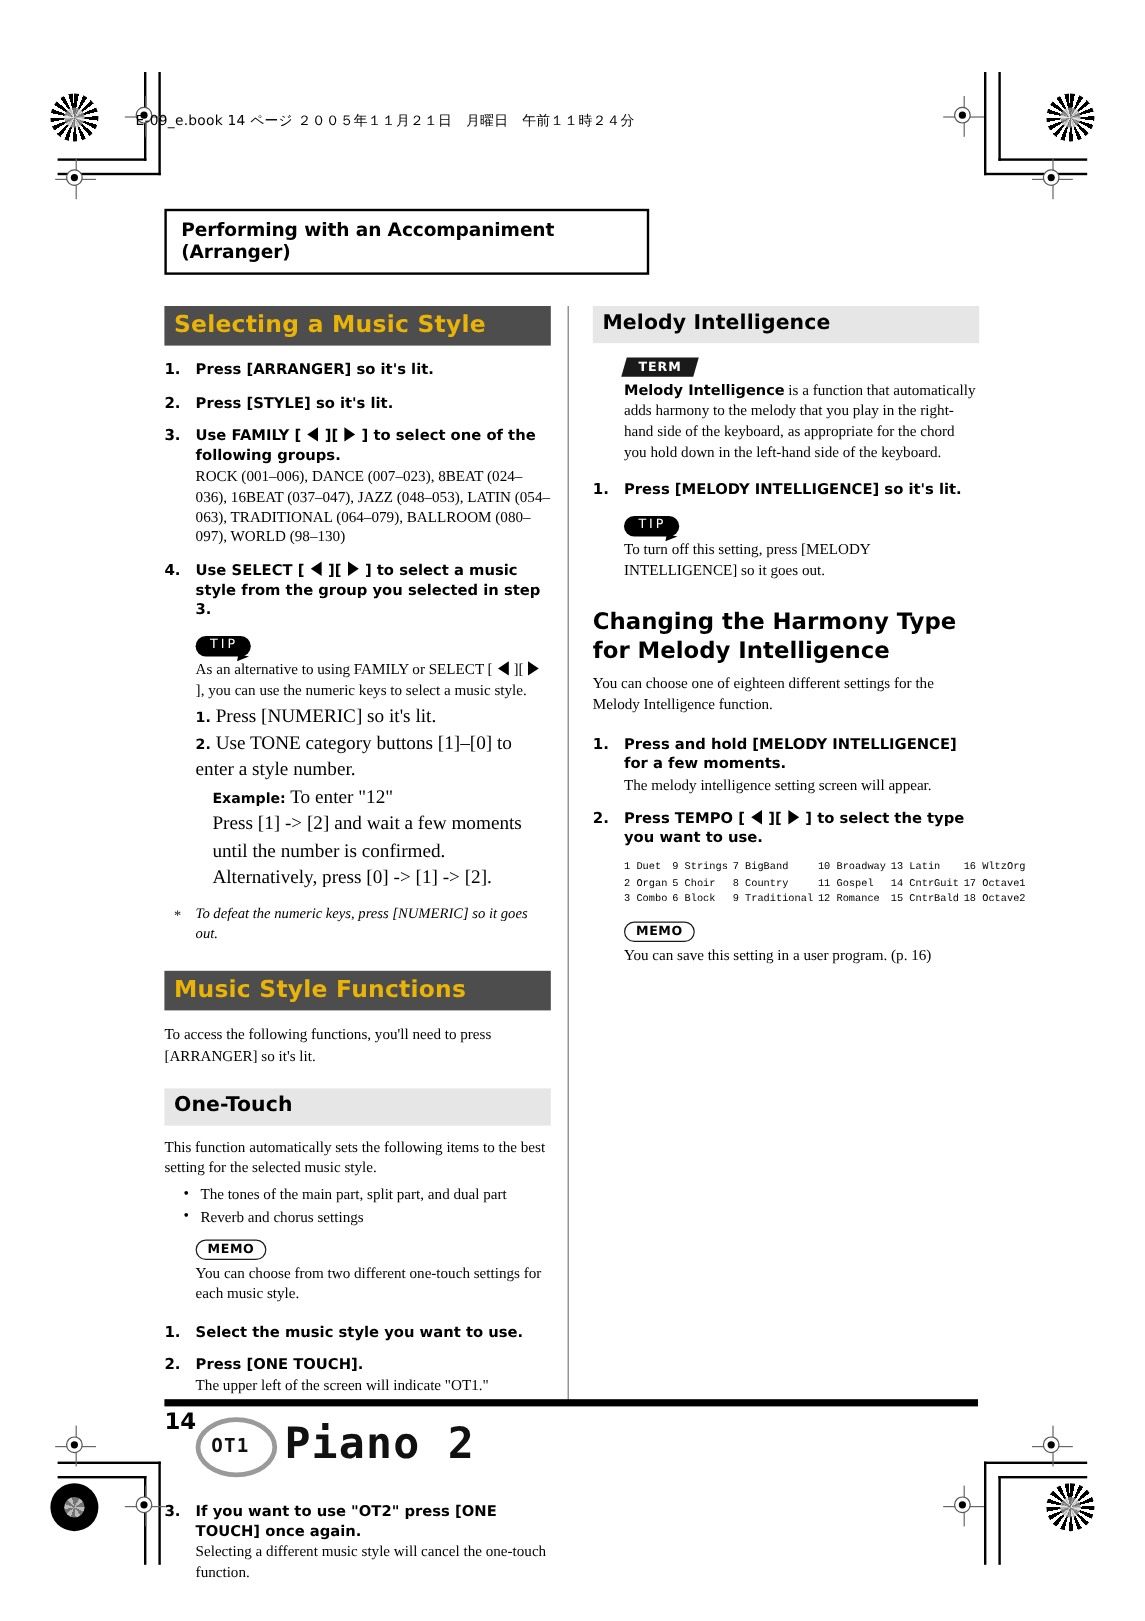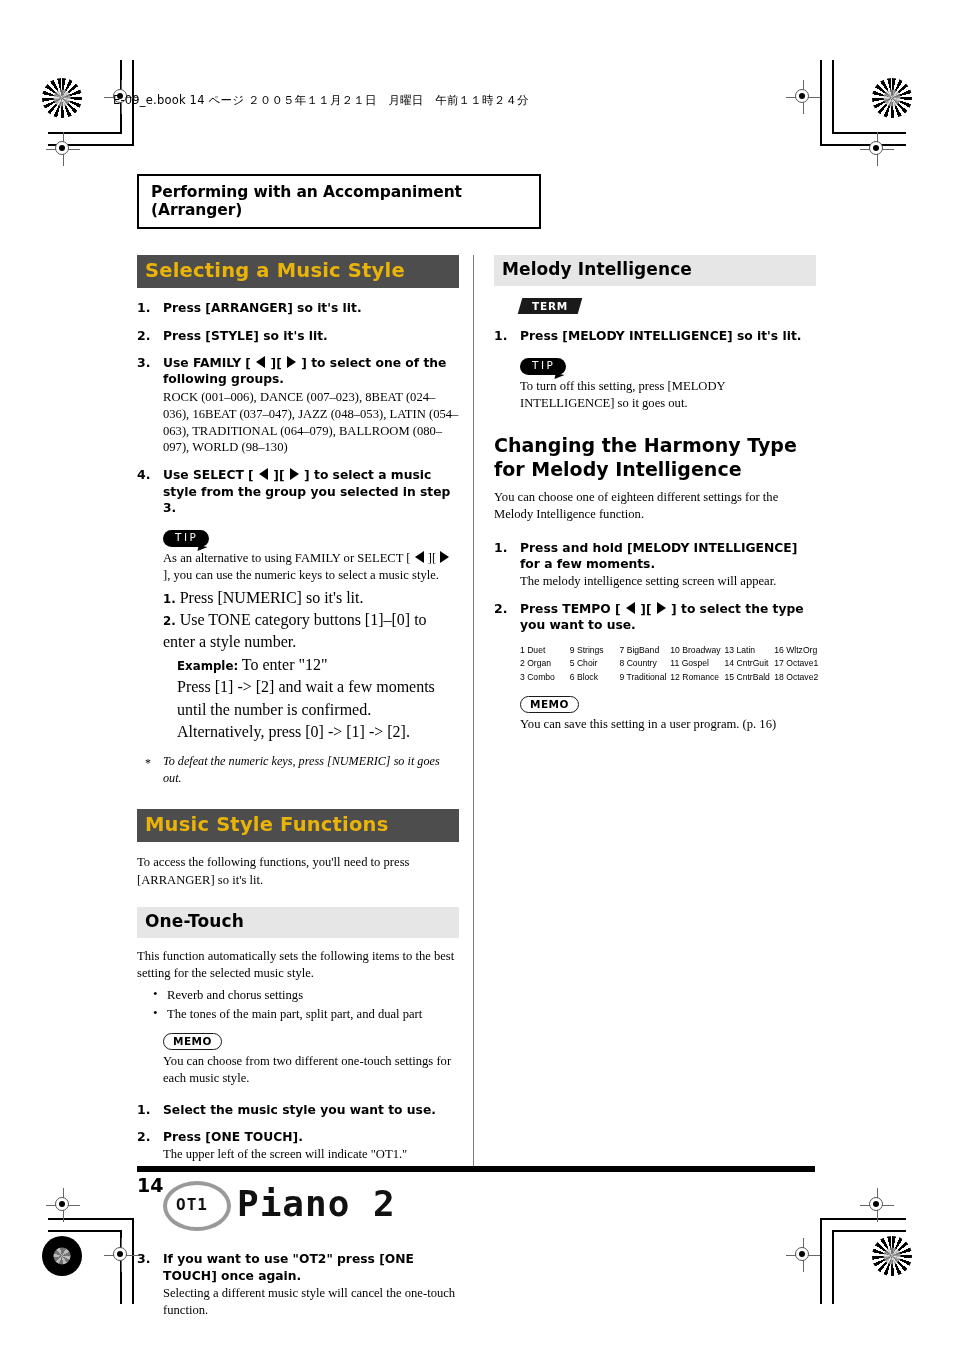--- a/index.html
+++ b/index.html
@@ -364,21 +364,21 @@
   .types {
     display: grid;
     grid-template-columns: repeat(6, 1fr);
     grid-auto-flow: column;
     grid-template-rows: repeat(3, auto);
     gap: 2px 4px;
     margin: 8px 0 10px 26px;
     width: 300px;
   }
   .types .cell {
-    font-family: Liberation Sans, sans-serif;
+    font-family: Liberation Mono, monospace;
     font-size: 8.6px;
     line-height: 1.35;
     white-space: nowrap;
     color: #000;
   }
 
   
   .foot-rule {
     position: absolute;
     left: 137px;
@@ -538,22 +538,22 @@
 
     <div class="banner" style="margin-top:22px;">Music Style Functions</div>
 
     <p class="body">To access the following functions, you'll need to press [ARRANGER] so it's lit.</p>
 
     <div class="subbanner" style="margin-top:18px;">One-Touch</div>
 
     <p class="body tight">This function automatically sets the following items to the best setting for the selected music style.</p>
 
     <ul class="bullets">
+      <li>The tones of the main part, split part, and dual part</li>
       <li>Reverb and chorus settings</li>
-      <li>The tones of the main part, split part, and dual part</li>
     </ul>
 
     <div class="note">
       <div class="badge-memo">MEMO</div>
       <div class="note-body">You can choose from two different one-touch settings for each music style.</div>
     </div>
 
     <div class="step" style="margin-top:14px;">
       <span class="num">1.</span>
       <span class="lead">Select the music style you want to use.</span>
@@ -579,20 +579,21 @@
     </div>
 
   </div>
 
   <div class="col col-right">
 
     <div class="subbanner">Melody Intelligence</div>
 
     <div class="note">
       <div class="badge-term"><span>TERM</span></div>
+      <div class="note-body"><b>Melody Intelligence</b><span> is a function that automatically adds harmony to the melody that you play in the right-hand side of the keyboard, as appropriate for the chord you hold down in the left-hand side of the keyboard.</span></div>
     </div>
 
     <div class="step" style="margin-top:14px;">
       <span class="num">1.</span>
       <span class="lead">Press [MELODY INTELLIGENCE] so it's lit.</span>
     </div>
 
     <div class="note">
       <div class="badge-tip">TIP</div>
       <div class="note-body">To turn off this setting, press [MELODY INTELLIGENCE] so it goes out.</div>

